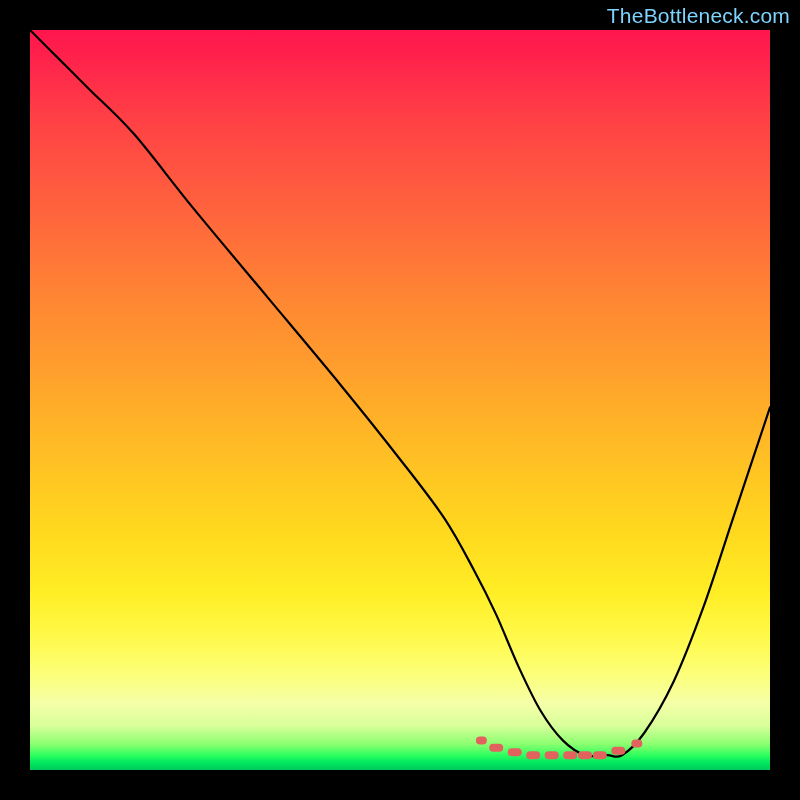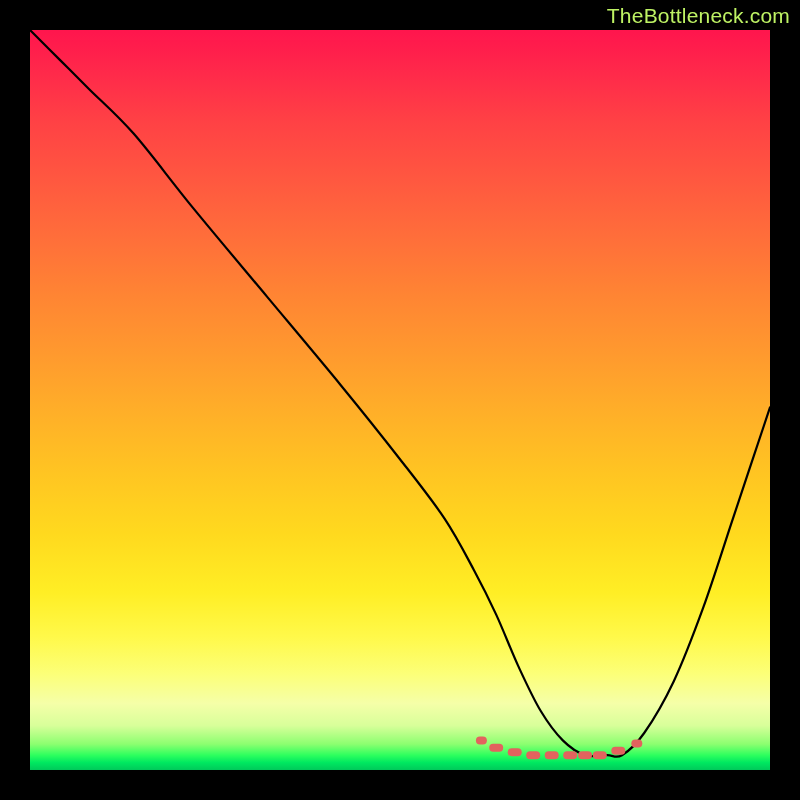--- a/index.html
+++ b/index.html
@@ -49,21 +49,21 @@
     position: absolute;
     left: 0; top: 0;
     width: 740px;
     height: 740px;
     overflow: visible;
   }
   .watermark {
     position: absolute;
     top: 4px;
     right: 10px;
-    color: #bef264;
+    color: #7dd3fc;
     font-size: 21px;
     font-weight: 500;
     letter-spacing: 0.2px;
     user-select: none;
   }
 </style>
 </head>
 <body>
 
 <div class="frame">

